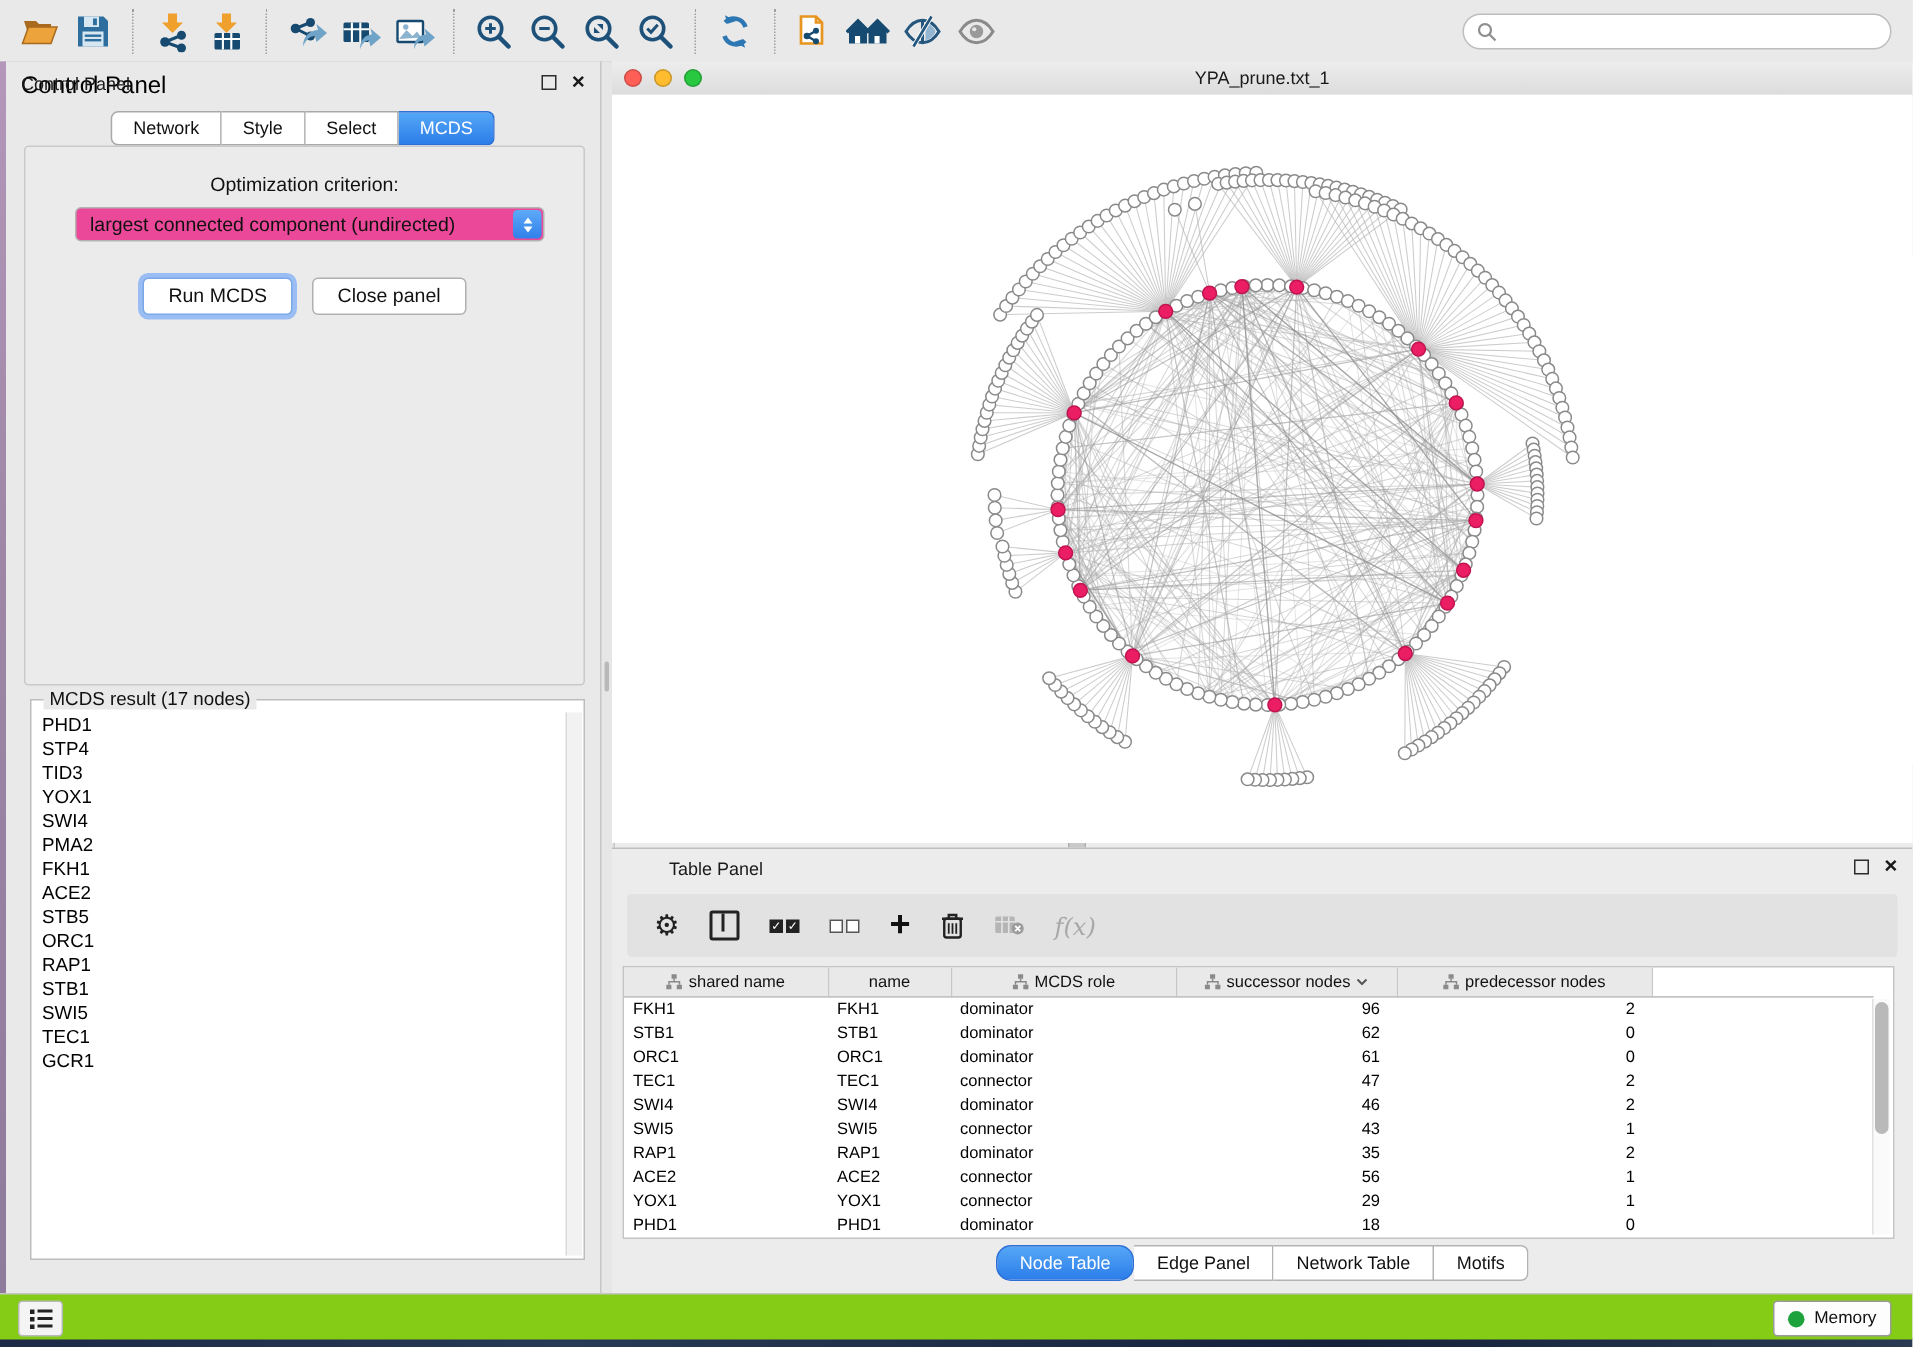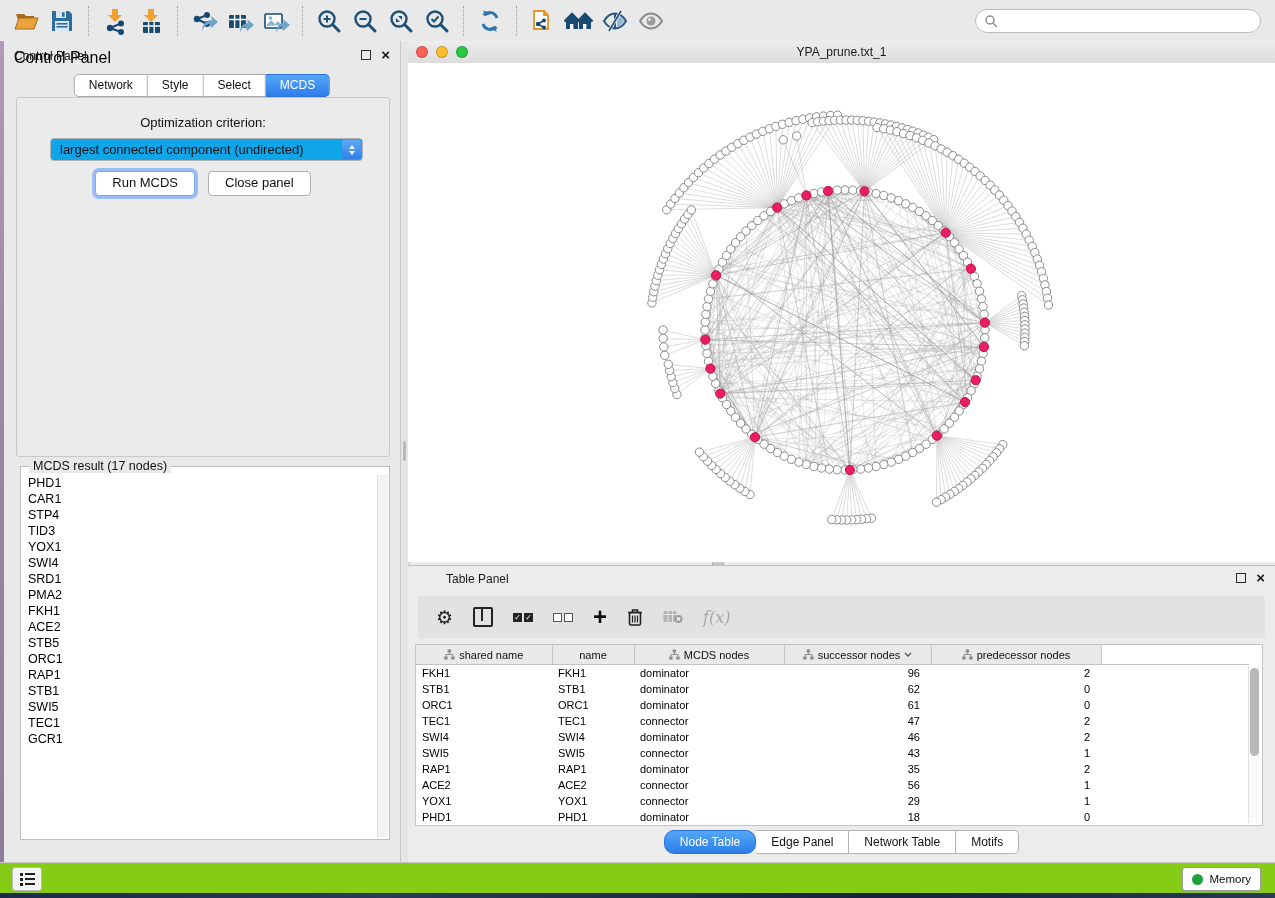--- a/index.html
+++ b/index.html
@@ -26,30 +26,30 @@
   .float-ic{width:8px;height:8px;border:1.6px solid #2b2b2b;display:inline-block;}
   .close-ic{font-size:15px;font-weight:bold;color:#1a1a1a;line-height:8px;}
   .seg-wrap{display:flex;}
   .seg{height:21px;line-height:21px;padding:0 14px;background:#fff;border:1px solid #a9a9a9;border-left:none;
        font-size:12px;color:#111;cursor:default;}
   .seg:first-child{border-left:1px solid #a9a9a9;border-radius:5px 0 0 5px;}
   .seg:last-child{border-radius:0 5px 5px 0;}
   .seg.active{background:linear-gradient(#55a7f7,#2c7de9);border-color:#2c6fd6;color:#fff;}
   .inner-panel{left:12px;top:56px;width:372px;height:358px;background:#ebebeb;border:1px solid #c9c9c9;border-radius:3px;}
   .opt-label{width:100%;text-align:center;font-size:13px;color:#111;}
-  .mac-select{left:33px;top:40px;width:313px;height:23px;background:#0ea5e9;border:1px solid #b3b3b3;border-radius:4px;
+  .mac-select{left:33px;top:40px;width:313px;height:23px;background:#ec4899;border:1px solid #b3b3b3;border-radius:4px;
               box-sizing:border-box;display:flex;align-items:center;}
   .mac-select .val{flex:1;font-size:13px;color:#111;padding-left:9px;white-space:nowrap;overflow:hidden;}
   .stepper{width:19px;height:19px;margin-right:1px;border-radius:3px;background:linear-gradient(#5eaaf8,#2f80ea);
            display:flex;flex-direction:column;align-items:center;justify-content:center;gap:2px;}
   .tri-up{width:0;height:0;border-left:3.5px solid transparent;border-right:3.5px solid transparent;border-bottom:4px solid #fff;}
   .tri-dn{width:0;height:0;border-left:3.5px solid transparent;border-right:3.5px solid transparent;border-top:4px solid #fff;}
   .btn-row{left:0;top:73px;width:100%;display:flex;justify-content:center;gap:13px;}
   .mac-btn{height:23px;padding:0 16px;background:#fff;border:1px solid #b0b0b0;border-radius:4px;
-           font-size:13px;color:#111;line-height:21px;cursor:default;}
+           font-size:13px;color:#111;line-height:21px;cursor:default;margin-top:14px;}
   .mac-btn.focused{box-shadow:0 0 0 3px rgba(100,160,250,.6);border-color:#7aa8e8;}
   .groupbox{left:16px;top:425px;width:368px;height:372px;border:1px solid #bdbdbd;background:#fff;}
   .groupbox-title{position:absolute;left:8px;top:-8px;background:#e9e9e9;padding:0 4px;font-size:12.5px;color:#111;}
   .mcds-list{position:absolute;left:1px;top:8px;width:355px;height:362px;overflow:hidden;}
   .mcds-item{font-size:12.5px;line-height:16px;padding-left:6px;color:#000;}
   .mcds-scroll{position:absolute;right:1px;top:8px;width:10px;height:362px;background:#f2f2f2;border-left:1px solid #dcdcdc;}
   
   .vsplit{left:400px;top:41px;width:8px;height:821px;background:#e6e6e6;border-left:1px solid #c6c6c6;border-right:1px solid #c6c6c6;}
   .vsplit-handle{position:absolute;left:2px;top:400px;width:3px;height:20px;background:#b9b9b9;border-radius:2px;}
   .hsplit-handle{left:712px;top:560px;width:10px;height:6px;background:#c9c9c9;border:1px solid #b0b0b0;}
@@ -287,26 +287,24 @@
     </div>
     <div class="abs btn-row">
       <div class="mac-btn focused">Run MCDS</div>
       <div class="mac-btn">Close panel</div>
     </div>
   </div>
   <div class="abs groupbox">
     <div class="groupbox-title">MCDS result (17 nodes)</div>
     <div class="mcds-list" id="mcds-list">
         <div class="mcds-item">PHD1</div>
-        <div class="mcds-item">CAR1</div>
         <div class="mcds-item">STP4</div>
         <div class="mcds-item">TID3</div>
         <div class="mcds-item">YOX1</div>
         <div class="mcds-item">SWI4</div>
-        <div class="mcds-item">SRD1</div>
         <div class="mcds-item">PMA2</div>
         <div class="mcds-item">FKH1</div>
         <div class="mcds-item">ACE2</div>
         <div class="mcds-item">STB5</div>
         <div class="mcds-item">ORC1</div>
         <div class="mcds-item">RAP1</div>
         <div class="mcds-item">STB1</div>
         <div class="mcds-item">SWI5</div>
         <div class="mcds-item">TEC1</div>
         <div class="mcds-item">GCR1</div>
@@ -1250,21 +1248,21 @@
               </span>
             </th>
             <th>
               <span class="hwrap">
                 <svg width="11" height="11" viewBox="0 0 11 11">
                   <rect x="3.7" y="0.5" width="3.4" height="3" fill="#8a8a8a"></rect>
                   <rect x="0.2" y="7.5" width="3.4" height="3" fill="#8a8a8a"></rect>
                   <rect x="7.2" y="7.5" width="3.4" height="3" fill="#8a8a8a"></rect>
                   <path d="M5.4 3.5v2M2 7.5V5.5h7v2" fill="none" stroke="#8a8a8a" stroke-width="1"></path>
                 </svg>
-                <span>MCDS nodes</span>
+                <span>MCDS role</span>
               </span>
             </th>
             <th>
               <span class="hwrap">
                 <svg width="11" height="11" viewBox="0 0 11 11">
                   <rect x="3.7" y="0.5" width="3.4" height="3" fill="#8a8a8a"></rect>
                   <rect x="0.2" y="7.5" width="3.4" height="3" fill="#8a8a8a"></rect>
                   <rect x="7.2" y="7.5" width="3.4" height="3" fill="#8a8a8a"></rect>
                   <path d="M5.4 3.5v2M2 7.5V5.5h7v2" fill="none" stroke="#8a8a8a" stroke-width="1"></path>
                 </svg>

